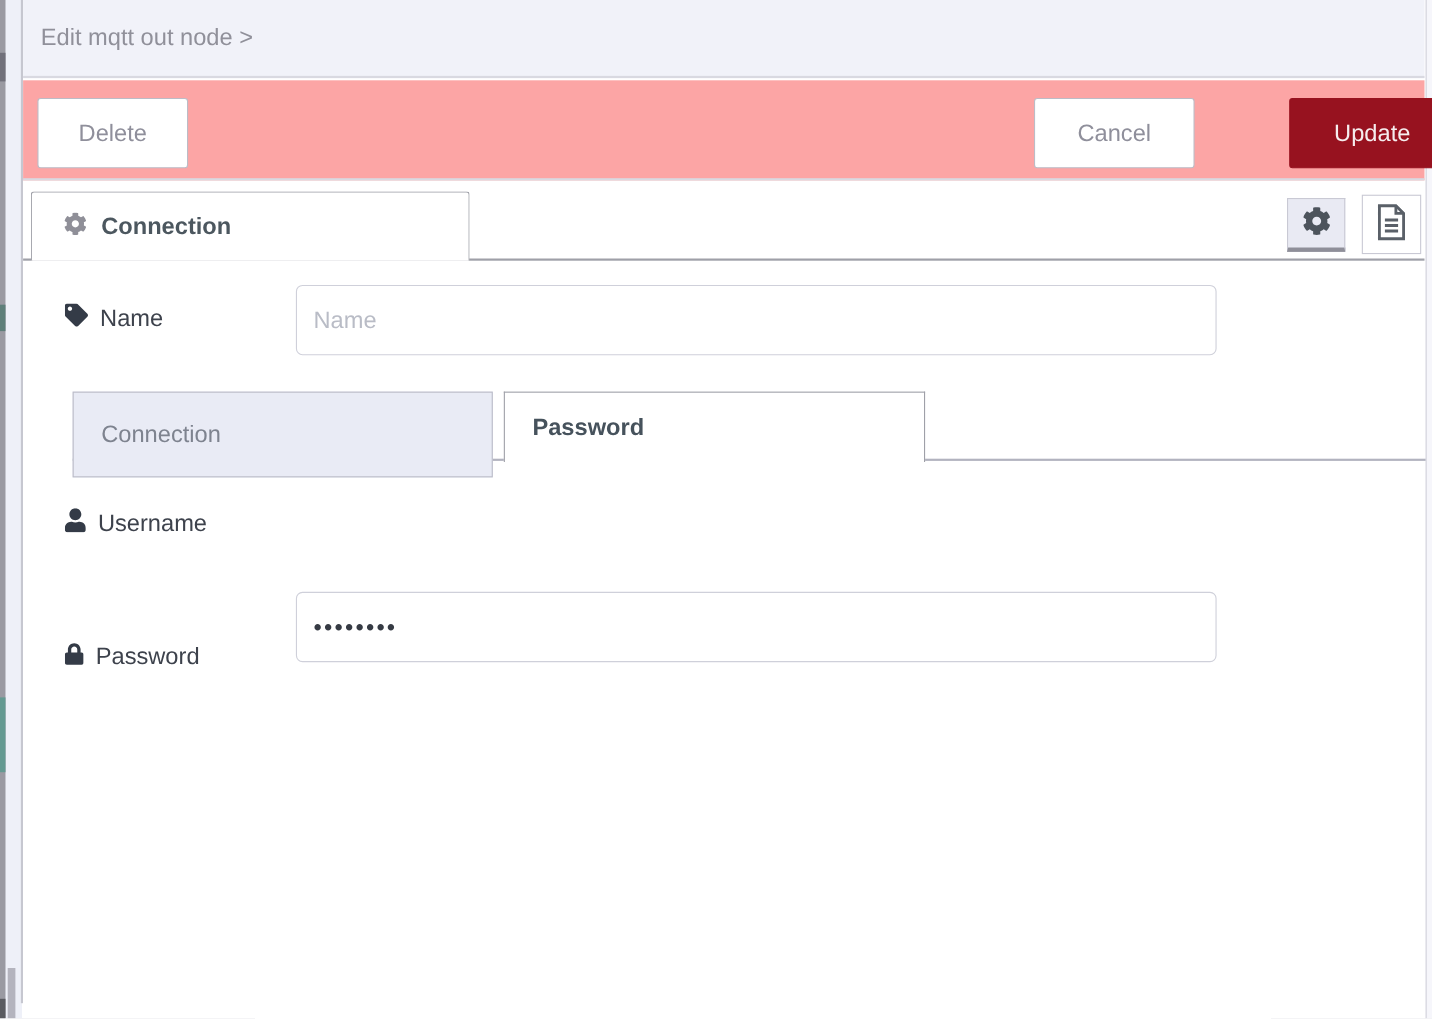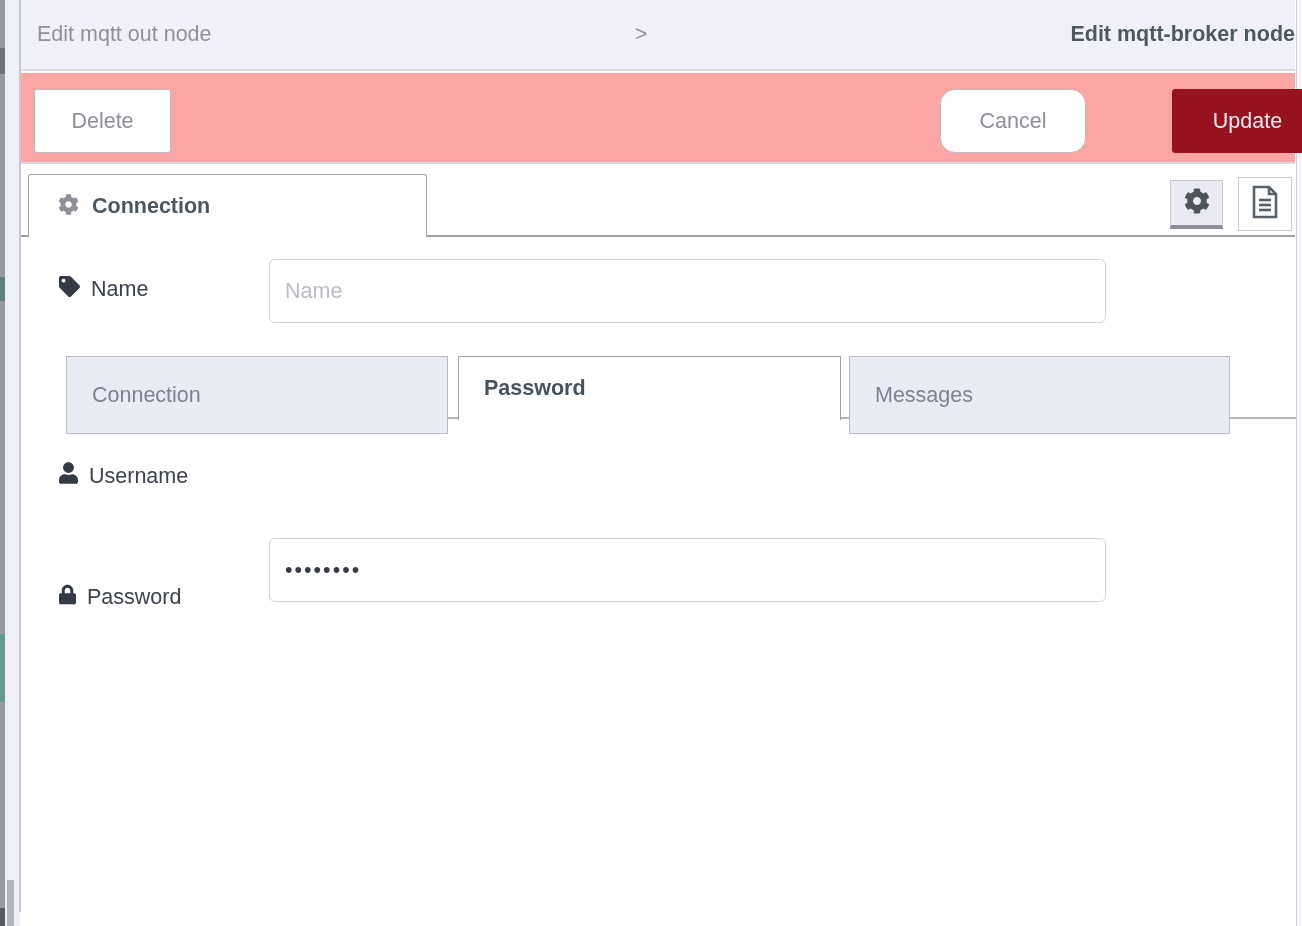--- a/index.html
+++ b/index.html
@@ -15,30 +15,30 @@
   .pseg.s3{top:634px;height:68px;background:#649a92;}
   .pseg.s4{top:908px;height:18px;background:#5a5b61;}
   .palette-scrollbar{position:absolute;left:7px;top:880px;width:7px;height:46px;background:#b4b4be;}
   #left-border{position:absolute;left:19px;top:0;width:2px;height:912px;background:#c6c7d0;}
 
   
   #tray{position:absolute;left:21px;top:0;width:1274px;height:926px;background:#ffffff;}
   #right-strip{position:absolute;left:1296px;top:0;width:6px;height:926px;background:#f6f6fb;border-left:1px solid #d2d2da;}
 
   
-  #tray-header{position:absolute;left:0;top:0;width:100%;height:71px;background:#f1f2f9;border-bottom:2px solid #d9d9e1;display:flex;align-items:center;padding-left:16px;font-size:21.5px;justify-content:space-between;}
+  #tray-header{position:absolute;left:0;top:0;width:100%;height:71px;background:#f1f2f9;border-bottom:2px solid #d9d9e1;display:flex;align-items:center;padding-left:16px;font-size:21.5px;}
   #tray-header .crumb-parent,#tray-header .crumb-sep{color:#90909a;white-space:pre;}
   #tray-header .crumb-current{color:#4d5961;font-weight:bold;}
 
   
   #toolbar{position:absolute;left:0;top:73px;width:100%;height:91px;background:#fca5a5;border-bottom:2px solid #d9d9e1;}
   .btn{position:absolute;top:16px;height:64px;font-size:21.5px;border-radius:3px;cursor:pointer;}
   .btn.secondary{background:#ffffff;border:1px solid #bcbcc6;color:#8f8f9b;}
   #delete-btn{left:13px;width:137px;}
-  #cancel-btn{left:919px;width:146px;border-radius:15px;}
+  #cancel-btn{left:919px;width:146px;}
   #update-btn{left:1151px;width:151px;background:#97121f;border:1px solid #97121f;color:#f6edee;}
 
   
   #editor-tabbar{position:absolute;left:0;top:166px;width:100%;height:71px;background:#ffffff;}
   #editor-tabbar .bottom-line{position:absolute;left:0;bottom:0;width:100%;height:2px;background:#9fa0a8;}
   #properties-tab{position:absolute;left:7px;top:8px;width:399px;height:63px;background:#ffffff;border:1px solid #9fa0a8;border-bottom:none;border-radius:3px 3px 0 0;display:flex;align-items:center;padding-left:29px;gap:13px;z-index:2;cursor:pointer;}
   #properties-tab .tab-label{font-size:21.5px;font-weight:bold;color:#4c575f;}
   .icon-btn{position:absolute;display:flex;align-items:center;justify-content:center;cursor:pointer;}
   #gear-btn{left:1149px;top:14px;width:53px;height:49px;background:#e9eaf3;border:1px solid #c9c9d4;border-bottom:4px solid #8f8f99;}
   #doc-btn{left:1217px;top:11px;width:54px;height:54px;background:#ffffff;border:1px solid #c9c9d4;}
@@ -77,21 +77,20 @@
     <div class="palette-scrollbar"></div>
   </div>
   <div id="left-border"></div>
   <div id="right-strip"></div>
 
   <div id="tray">
 
     <div id="tray-header">
       <span class="crumb-parent">Edit mqtt out node</span>
         <span class="crumb-sep"> &gt; </span>
-        <span class="crumb-current">Edit mqtt-broker node</span>
     </div>
 
     <div id="toolbar">
       <button id="delete-btn" class="btn secondary">Delete</button>
       <button id="cancel-btn" class="btn secondary">Cancel</button>
       <button id="update-btn" class="btn">Update</button>
     </div>
 
     <div id="editor-tabbar">
       <div class="bottom-line"></div>
@@ -130,21 +129,20 @@
           </svg>
       </span>
       <span>Name</span>
     </div>
     <input class="text-input" id="name-input" type="text" placeholder="Name" style="">
 
     <div id="form-tabs">
       <div class="tabs-line"></div>
       <div class="ftab inactive" id="tab-connection">Connection</div>
       <div class="ftab active" id="tab-security">Password</div>
-      <div class="ftab inactive" id="tab-messages">Messages</div>
     </div>
 
     <div class="form-label" id="user-label">
       <span>
         <svg width="19" height="22" viewBox="0 0 448 512">
             <path fill="#343b47" d="M224 256c70.7 0 128-57.3 128-128S294.7 0 224 0 96 57.3 96 128s57.3 128 128 128zm89.6 32h-16.7c-22.2 10.2-46.9 16-72.9 16s-50.6-5.8-72.9-16h-16.7C60.2 288 0 348.2 0 422.4V464c0 26.5 21.5 48 48 48h352c26.5 0 48-21.5 48-48v-41.6c0-74.2-60.2-134.4-134.4-134.4z"></path>
           </svg>
       </span>
       <span>Username</span>
     </div>

